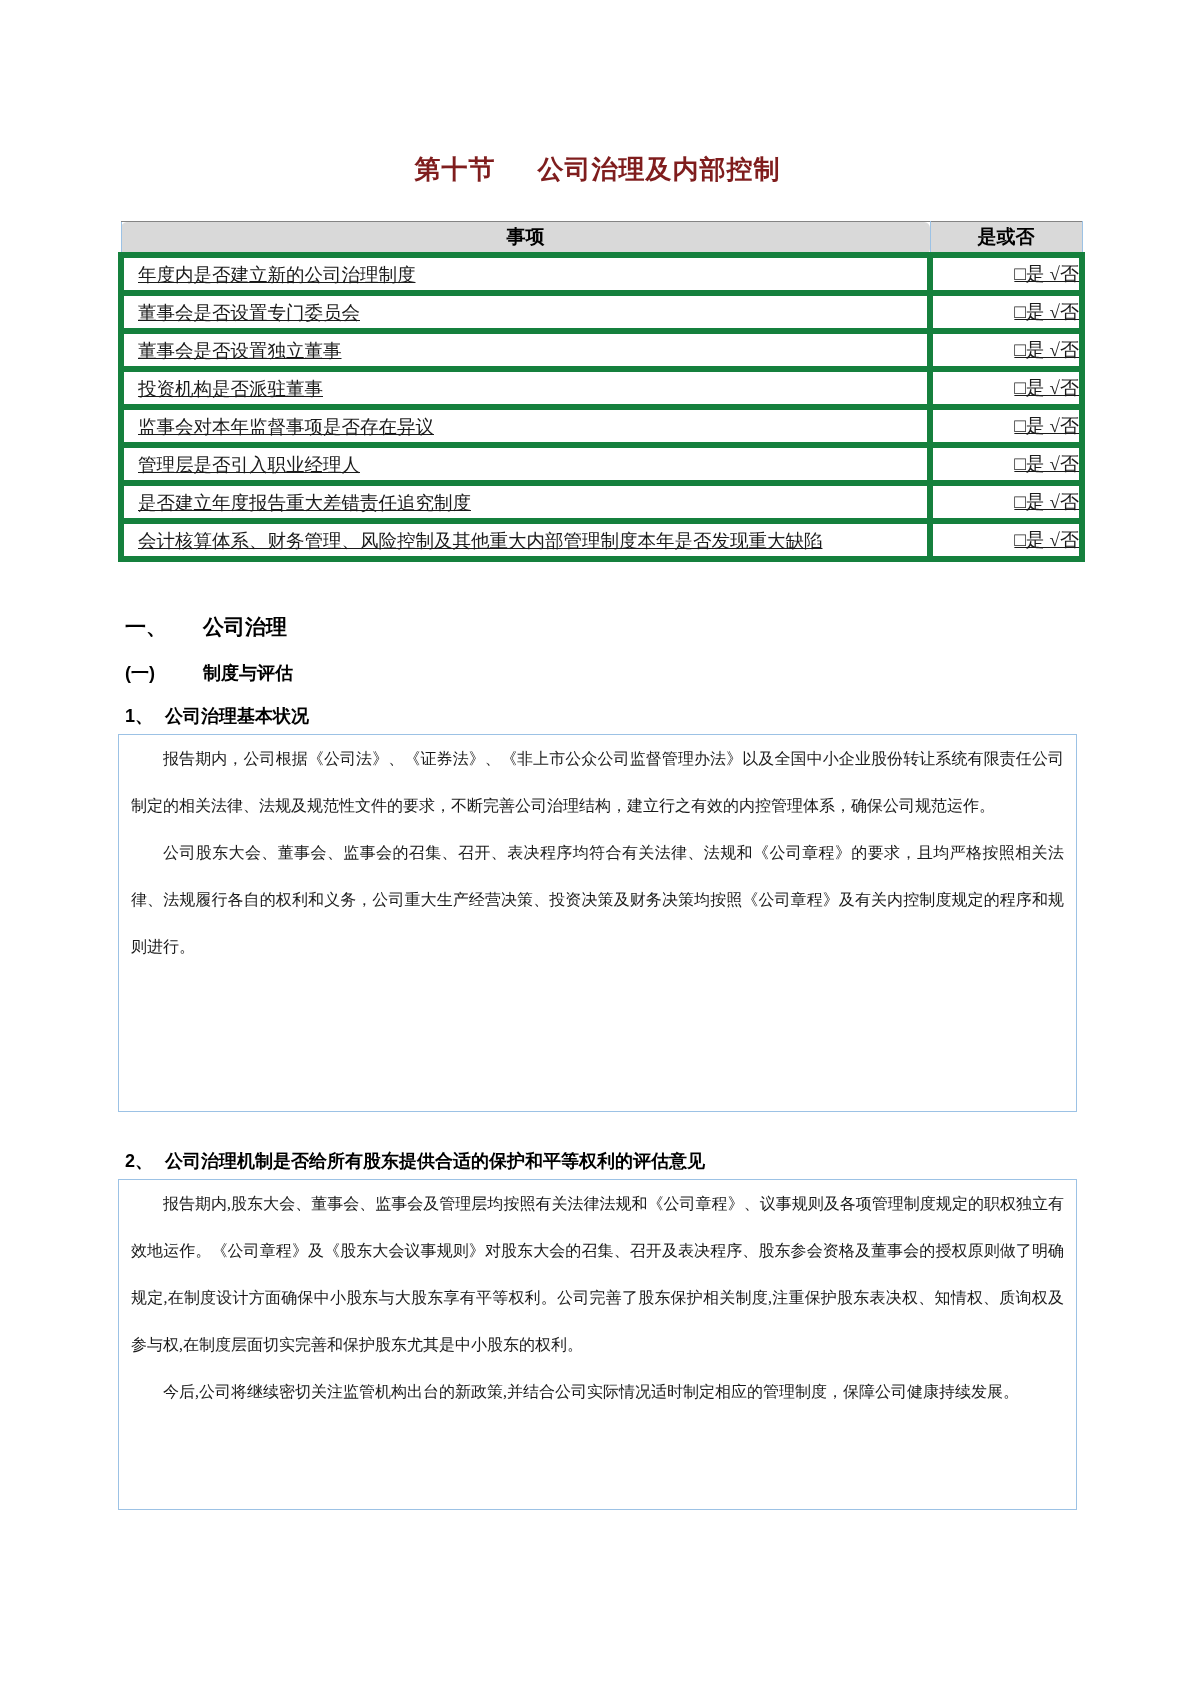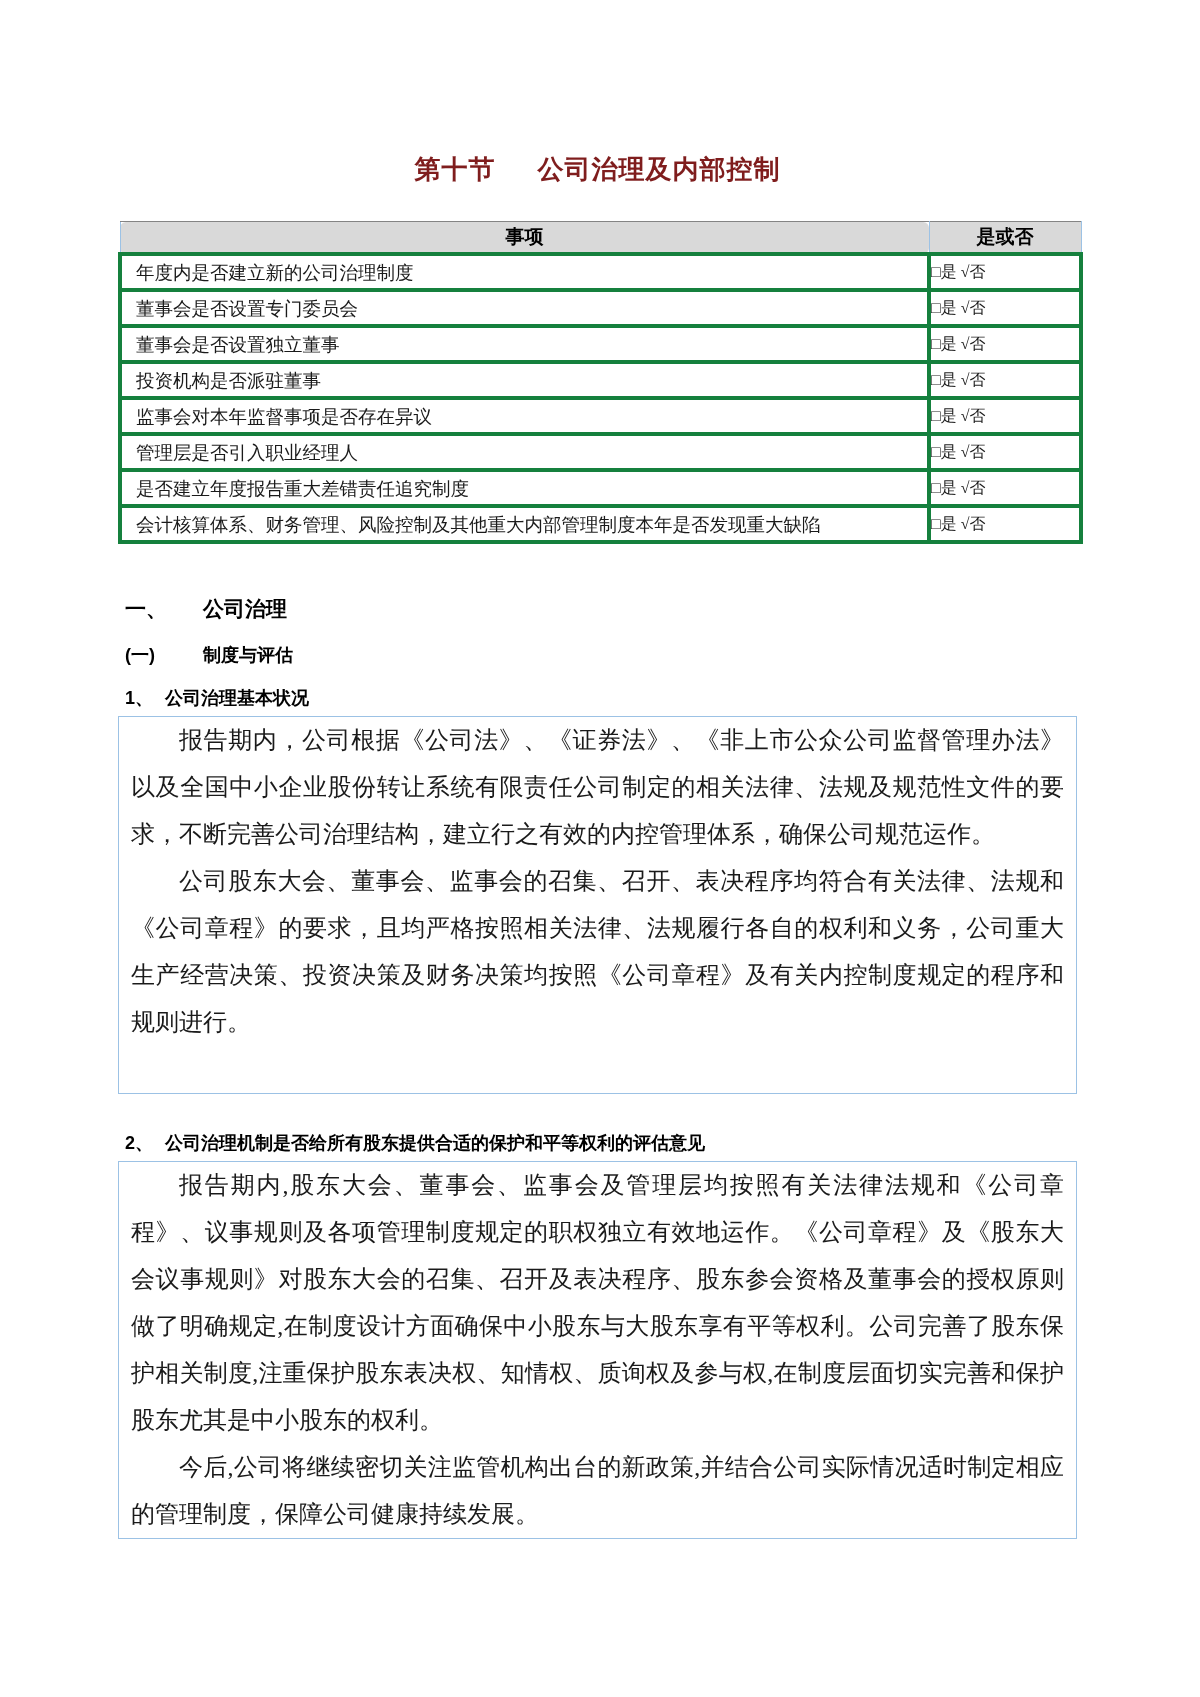--- a/index.html
+++ b/index.html
@@ -25,24 +25,24 @@
   table.gov-table {
     margin-top:35px; width:959px; border-collapse:collapse;
     border:1px solid #9CC2E5; table-layout:fixed;
   }
   table.gov-table thead th {
     background:#D9D9D9; border:1px solid #9CC2E5; border-top:1px solid #848484;
     height:30px; font-weight:bold; font-size:19px; text-align:center;
     color:#000; padding:0;
   }
   table.gov-table td {
-    border:4px solid #15803d; height:32px; font-size:18.5px;
-    padding:0 6px 0 14px; color:#1a1a1a; vertical-align:middle;
+    border:6px solid #15803d; height:32px; font-size:18.5px;
+    padding:0 6px 0 14px; color:#1a1a1a; vertical-align:middle;text-decoration:underline;
   }
-  table.gov-table td.ans { text-align:left; padding:0; font-size:16px; }
+  table.gov-table td.ans { text-align:right; padding:0; font-size:19px; }
   .col-item { width:808px;border-radius:6px; }
   .col-yesno { width:151px; }
 
   
   .heading {
     display:flex; align-items:flex-start;
     font-family:"Liberation Sans","DejaVu Sans",sans-serif;
     font-weight:bold; color:#000; margin-left:7px;
   }
   .h-major { margin-top:53px; font-size:21px; line-height:24px; }
@@ -50,21 +50,21 @@
   .h-sub { margin-top:23px; font-size:18px; line-height:22px; }
   .h-sub .num { width:78px; flex:0 0 78px; }
   .h-item { margin-top:21px; font-size:18px; line-height:22px; }
   .h-item .num { width:40px; flex:0 0 40px; }
   .h-item2 { margin-top:37px; font-size:18px; line-height:24px; }
   .h-item2 .num { width:40px; flex:0 0 40px; }
 
   
   .textbox {
     border:1px solid #9CC2E5; padding:0 12px;
-    font-size:24px; line-height:47px; text-align:justify;
+    font-size:16px; line-height:47px; text-align:justify;
     color:#1a1a1a; background:#fff;
   }
   .textbox p { margin:0; text-indent:2em; }
   .box1 { margin-top:7px; min-height:376px; }
   .box2 { margin-top:6px; min-height:329px; }
 </style>
 </head>
 <body>
 
 <div class="page">

